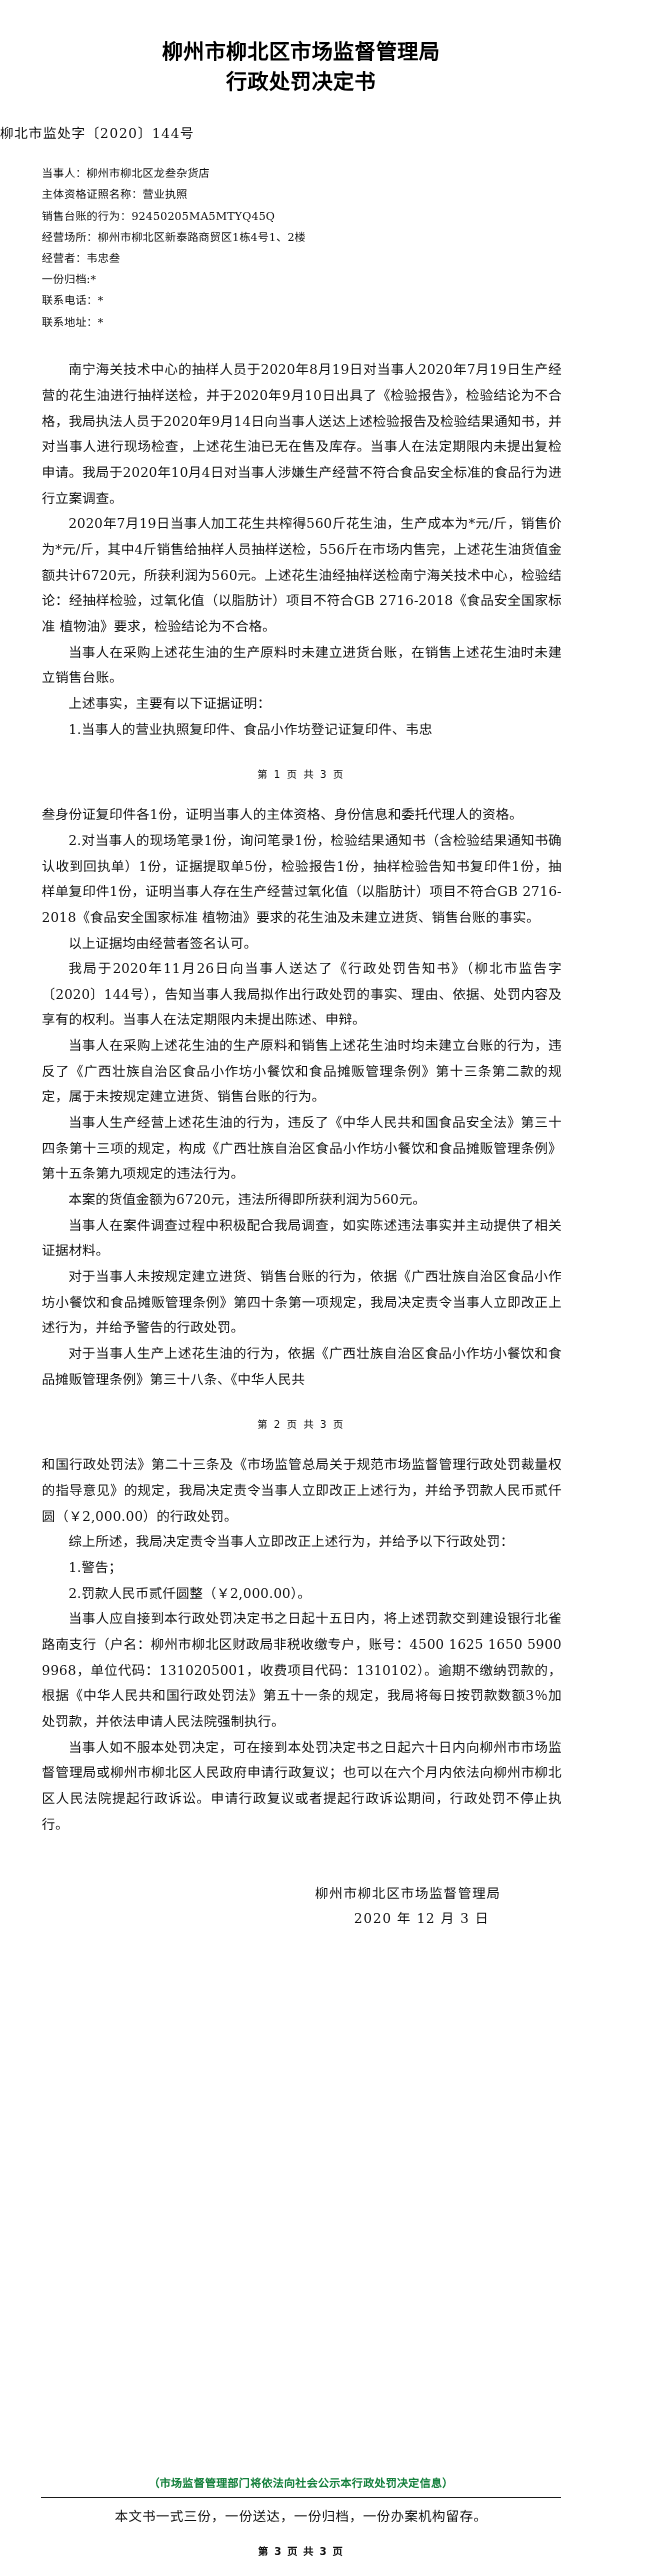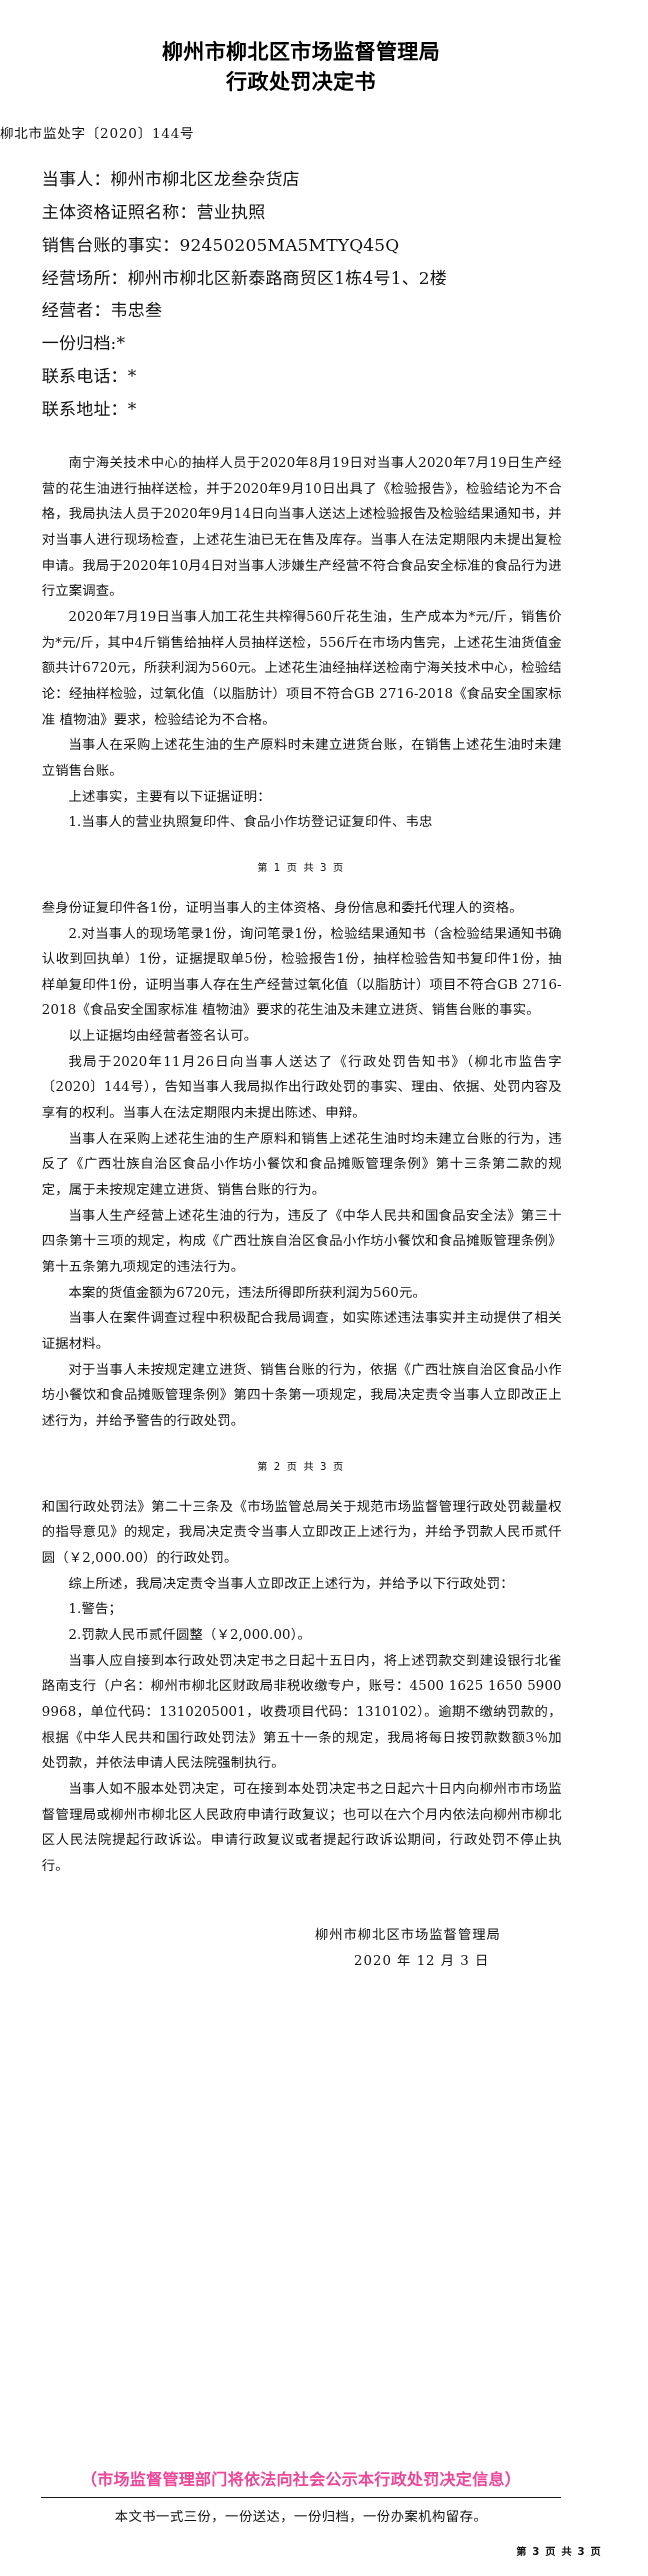--- a/index.html
+++ b/index.html
@@ -39,21 +39,21 @@
     font-size: 13.5px;
     letter-spacing: 0.8px;
     color: #111111;
   }
   .body-block {
     margin: 0 auto;
     width: 520px;
     padding-left: 1.6px;
   }
   .field-line {
-    font-size: 17px;
+    font-size: 11px;
     line-height: 1.93;
     letter-spacing: 0.2px;
     white-space: nowrap;
   }
   .fields {
     margin-top: 21px;
   }
   p.para {
     font-size: 13.3px;
     line-height: 1.93;
@@ -97,40 +97,40 @@
   .footer-zone {
     position: absolute;
     left: 0;
     right: 0;
     bottom: 18px;
   }
   .public-notice {
     text-align: center;
     font-family: "DejaVu Sans", "Liberation Sans", sans-serif;
     font-weight: bold;
-    font-size: 16px;
+    font-size: 11px;
     letter-spacing: 0.3px;
-    color: #ec4899;
+    color: #15803d;
     margin-bottom: 6.5px;
   }
   .rule {
     width: 520px;
     margin: 0 auto;
     border: 0;
     border-top: 1.1px solid #1a1a1a;
   }
   .copies-note {
     width: 520px;
     margin: 8.2px auto 0 auto;
     text-align: center;
     font-size: 13.3px;
     letter-spacing: 0.5px;
   }
   .footer-page-marker {
-    text-align: right;
+    text-align: center;
     font-family: "DejaVu Sans", "Liberation Sans", sans-serif;
     font-weight: bold;
     font-size: 10.2px;
     letter-spacing: 1.2px;
     margin-top: 18px;
   }
 </style>
 </head>
 <body>
 
@@ -141,21 +141,21 @@
     <div class="doc-title-line">行政处罚决定书</div>
   </div>
 
   <div class="doc-number">柳北市监处字〔2020〕144号</div>
 
   <div class="body-block">
 
     <div class="fields">
       <div class="field-line">当事人：柳州市柳北区龙叁杂货店</div>
       <div class="field-line">主体资格证照名称：营业执照</div>
-      <div class="field-line">销售台账的事实：92450205MA5MTYQ45Q</div>
+      <div class="field-line">销售台账的行为：92450205MA5MTYQ45Q</div>
       <div class="field-line">经营场所：柳州市柳北区新泰路商贸区1栋4号1、2楼</div>
       <div class="field-line">经营者：韦忠叁</div>
       <div class="field-line">一份归档:*</div>
       <div class="field-line">联系电话：*</div>
       <div class="field-line">联系地址：*</div>
     </div>
 
     <div class="gap-md"></div>
 
     <p class="para">南宁海关技术中心的抽样人员于2020年8月19日对当事人2020年7月19日生产经营的花生油进行抽样送检，并于2020年9月10日出具了《检验报告》，检验结论为不合格，我局执法人员于2020年9月14日向当事人送达上述检验报告及检验结果通知书，并对当事人进行现场检查，上述花生油已无在售及库存。当事人在法定期限内未提出复检申请。我局于2020年10月4日对当事人涉嫌生产经营不符合食品安全标准的食品行为进行立案调查。</p>
@@ -171,20 +171,21 @@
   <div class="body-block">
     <p class="para noindent">叁身份证复印件各1份，证明当事人的主体资格、身份信息和委托代理人的资格。</p>
     <p class="para list-item">2.对当事人的现场笔录1份，询问笔录1份，检验结果通知书（含检验结果通知书确认收到回执单）1份，证据提取单5份，检验报告1份，抽样检验告知书复印件1份，抽样单复印件1份，证明当事人存在生产经营过氧化值（以脂肪计）项目不符合GB 2716-2018《食品安全国家标准 植物油》要求的花生油及未建立进货、销售台账的事实。</p>
     <p class="para">以上证据均由经营者签名认可。</p>
     <p class="para">我局于2020年11月26日向当事人送达了《行政处罚告知书》（柳北市监告字〔2020〕144号），告知当事人我局拟作出行政处罚的事实、理由、依据、处罚内容及享有的权利。当事人在法定期限内未提出陈述、申辩。</p>
     <p class="para">当事人在采购上述花生油的生产原料和销售上述花生油时均未建立台账的行为，违反了《广西壮族自治区食品小作坊小餐饮和食品摊贩管理条例》第十三条第二款的规定，属于未按规定建立进货、销售台账的行为。</p>
     <p class="para">当事人生产经营上述花生油的行为，违反了《中华人民共和国食品安全法》第三十四条第十三项的规定，构成《广西壮族自治区食品小作坊小餐饮和食品摊贩管理条例》第十五条第九项规定的违法行为。</p>
     <p class="para">本案的货值金额为6720元，违法所得即所获利润为560元。</p>
     <p class="para">当事人在案件调查过程中积极配合我局调查，如实陈述违法事实并主动提供了相关证据材料。</p>
     <p class="para">对于当事人未按规定建立进货、销售台账的行为，依据《广西壮族自治区食品小作坊小餐饮和食品摊贩管理条例》第四十条第一项规定，我局决定责令当事人立即改正上述行为，并给予警告的行政处罚。</p>
+    <p class="para">对于当事人生产上述花生油的行为，依据《广西壮族自治区食品小作坊小餐饮和食品摊贩管理条例》第三十八条、《中华人民共</p>
   </div>
 
   <div class="page-marker">第 2 页 共 3 页</div>
 
   <div class="body-block">
     <p class="para noindent">和国行政处罚法》第二十三条及《市场监管总局关于规范市场监督管理行政处罚裁量权的指导意见》的规定，我局决定责令当事人立即改正上述行为，并给予罚款人民币贰仟圆（￥2,000.00）的行政处罚。</p>
     <p class="para">综上所述，我局决定责令当事人立即改正上述行为，并给予以下行政处罚：</p>
     <p class="para list-item">1.警告；</p>
     <p class="para list-item">2.罚款人民币贰仟圆整（￥2,000.00）。</p>
     <p class="para">当事人应自接到本行政处罚决定书之日起十五日内，将上述罚款交到建设银行北雀路南支行（户名：柳州市柳北区财政局非税收缴专户，账号：4500 1625 1650 5900 9968，单位代码：1310205001，收费项目代码：1310102）。逾期不缴纳罚款的，根据《中华人民共和国行政处罚法》第五十一条的规定，我局将每日按罚款数额3％加处罚款，并依法申请人民法院强制执行。</p>

